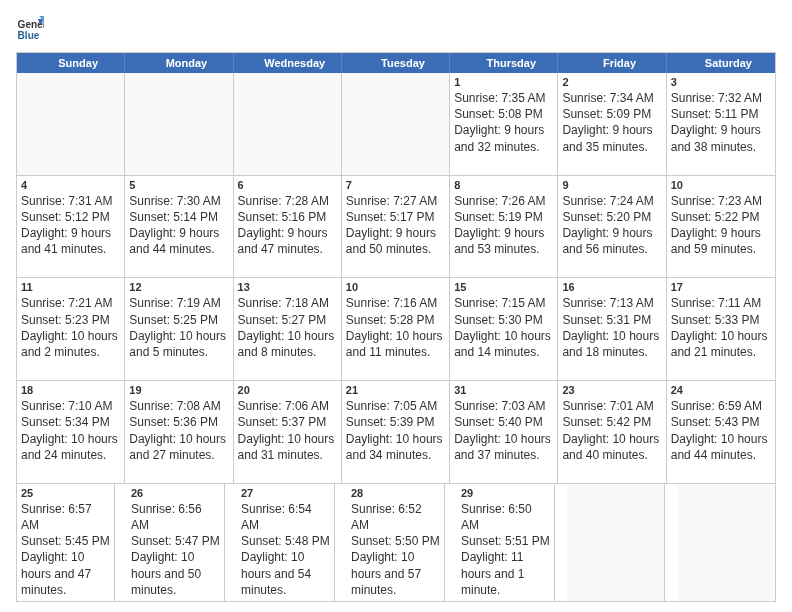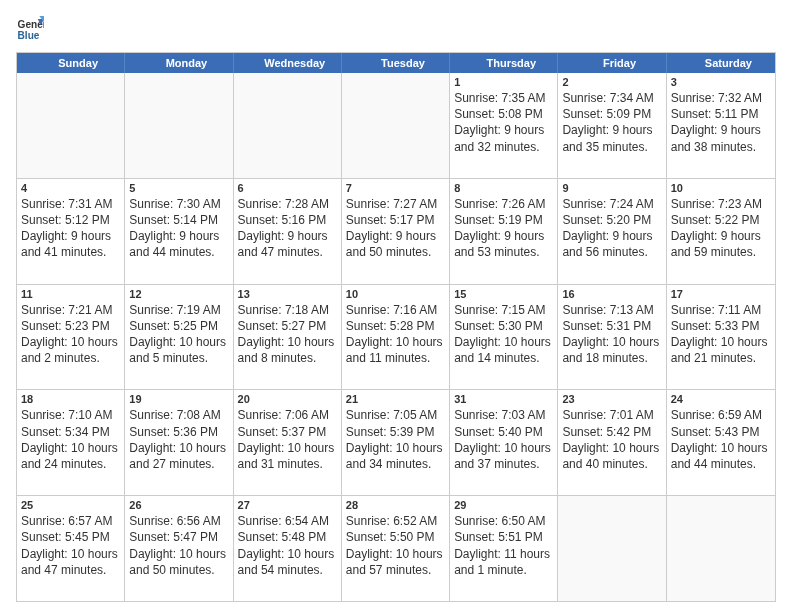--- a/index.html
+++ b/index.html
@@ -70,21 +70,21 @@
       flex: 1;
       display: flex;
       flex-direction: column;
     }
     .cal-week {
       display: grid;
       grid-template-columns: repeat(7, 1fr);
       flex: 1;
       border-bottom: 1px solid #ccc;
     }
-    .cal-week:last-child { border-bottom: none; }
+    .cal-week:last-child { border-bottom: none; gap: 12px; }
     .cal-cell {
       border-right: 1px solid #ccc;
       padding: 3px 4px;
       font-size: 8.5px;
       color: #333;
       vertical-align: top;
       min-height: 0;
     }
     .cal-cell:last-child { border-right: none; }
     .cal-cell.empty { background: #f9f9f9; }

